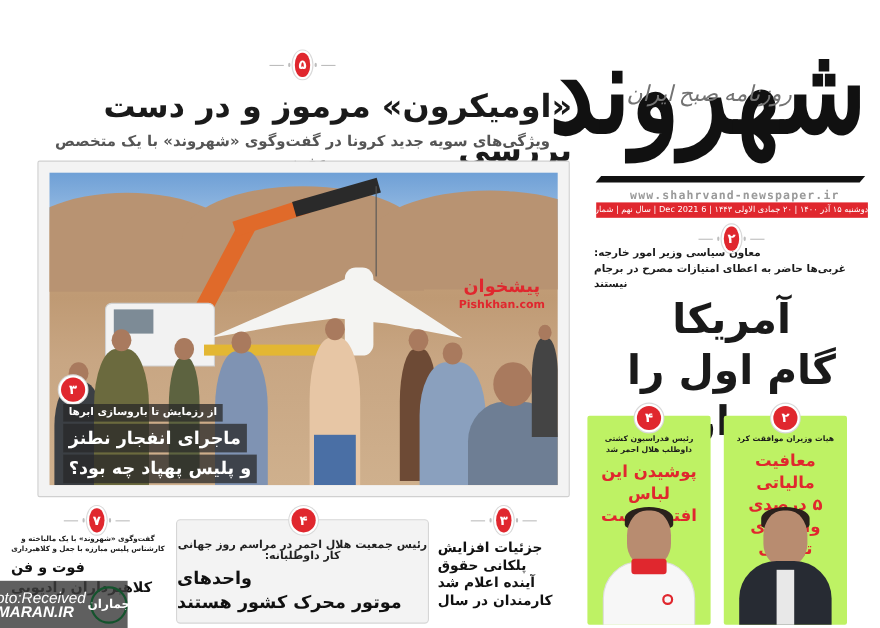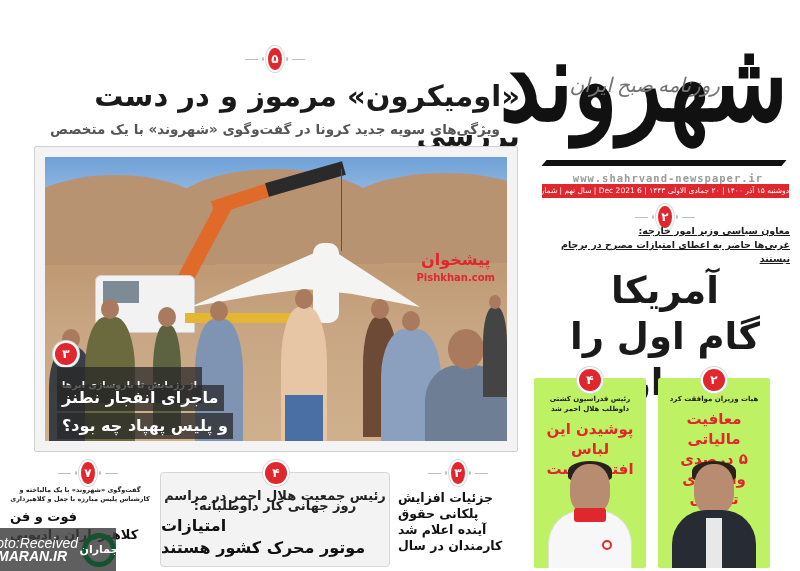--- a/index.html
+++ b/index.html
@@ -13,21 +13,21 @@
 
   
   .masthead { position: absolute; left: 540px; top: 10px; width: 250px; height: 160px; }
   .logo { position: absolute; right: 2px; top: 26px; font-family: "DejaVu Serif", serif; font-weight: bold; font-size: 92px; line-height: 1; color: #111; letter-spacing: -6px; transform: scaleY(1.2); }
   .logo-sub { position: absolute; right: 70px; top: 63px; font-family: Liberation Serif, serif; font-size: 20px; font-style: italic; color: #737373; }
   .logo-bar { position: absolute; left: 4px; right: 6px; top: 150px; height: 6px; background: #111; transform: skewX(-40deg); }
   .site-url { position: absolute; left: 547px; top: 172px; width: 242px; font-family: "DejaVu Sans Mono", monospace; font-size: 10.5px; color: #9a9a9a; letter-spacing: 1px; direction: ltr; text-align: center; font-weight: bold; }
   .date-bar { position: absolute; left: 542px; top: 184px; width: 247px; height: 14px; background: #e0272e; color: #fff; font-size: 7.5px; line-height: 14px; text-align: center; white-space: nowrap; overflow: hidden; }
 
   
-  .r-kicker { position: absolute; left: 540px; top: 224px; width: 250px; text-align: right; font-size: 9.5px; font-weight: bold; line-height: 14px; text-decoration: underline; }
+  .r-kicker { position: absolute; left: 540px; top: 224px; width: 250px; text-align: left; font-size: 9.5px; font-weight: bold; line-height: 14px; }
   .r-head { position: absolute; left: 540px; top: 268px; width: 250px; text-align: center; font-size: 37px; font-weight: bold; line-height: 46px; letter-spacing: -1px; }
 
   .card { position: absolute; background: #bef264; border-radius: 2px; overflow: hidden; }
   .card .kicker { text-align: center; font-size: 7px; font-weight: bold; line-height: 10px; margin-top: 16px; padding: 0 4px; }
   .card .title { text-align: center; font-size: 15px; font-weight: bold; line-height: 20px; color: #e0272e; margin-top: 5px; }
   .portrait { position: absolute; bottom: 0; left: 50%; transform: translateX(-50%); width: 92px; height: 104px; }
   .portrait .head { position: absolute; left: 26px; top: 0; width: 40px; height: 50px; border-radius: 45% 45% 40% 40%; background: #b88c70; }
   .portrait .hair { position: absolute; left: 24px; top: -3px; width: 44px; height: 20px; border-radius: 50% 50% 20% 20%; background: #2a211c; }
   .portrait .body { position: absolute; left: 4px; top: 46px; width: 84px; height: 60px; border-radius: 34px 34px 0 0; }
 
@@ -42,30 +42,30 @@
   .crane-jib { position: absolute; background: #2a2a2a; transform-origin: left center; }
   .truck { position: absolute; background: #f2f2f2; border: 1px solid #cfcfcf; }
   .drone { position: absolute; background: #f4f4f2; }
   .person { position: absolute; border-radius: 40% 40% 0 0; }
   .person .ph { position: absolute; width: 18px; height: 20px; border-radius: 50%; background: #a97a5e; left: 50%; transform: translateX(-50%); top: -18px; }
 
   .watermark { position: absolute; right: 12px; top: 94px; color: #e0272e; text-align: center; font-size: 16px; font-weight: bold; line-height: 18px; }
   .watermark .en { font-size: 10px; direction: ltr; }
 
   .overlay-badge { position: absolute; left: 10px; top: 186px; }
-  .ov-kicker { position: absolute; left: 12px; top: 210px; background: rgba(40,40,40,0.75); color: #fff; font-size: 9.5px; font-weight: bold; padding: 11px 5px; line-height: 14px; }
+  .ov-kicker { position: absolute; left: 12px; top: 210px; background: rgba(40,40,40,0.75); color: #fff; font-size: 9.5px; font-weight: bold; padding: 1px 5px; line-height: 14px; }
   .ov-line { position: absolute; left: 12px; background: rgba(40,40,40,0.75); color: #fff; font-size: 16px; font-weight: bold; padding: 1px 5px; line-height: 24px; }
 
   
   .bot-box { position: absolute; }
-  .bot-kicker { text-align: center; font-size: 13px; font-weight: bold; line-height: 10px; color: #222; }
+  .bot-kicker { text-align: center; font-size: 10px; font-weight: bold; line-height: 10px; color: #222; }
   .bot-title { text-align: left; font-weight: bold; color: #111; }
 
   .credit { position: absolute; left: 0; top: 528px; width: 116px; height: 43px; background: rgba(60,60,60,0.82); display: flex; align-items: center; }
-  .credit .seal { width: 34px; height: 34px; border-radius: 50%; border: 5px solid #14532d; margin-left: 4px; display: flex; align-items: center; justify-content: center; color: #fff; font-size: 11px; font-weight: bold; flex-shrink: 0; }
+  .credit .seal { width: 34px; height: 34px; border-radius: 50%; border: 2px solid #14532d; margin-left: 4px; display: flex; align-items: center; justify-content: center; color: #fff; font-size: 11px; font-weight: bold; flex-shrink: 0; }
   .credit .txt { direction: ltr; color: #fff; font-size: 14px; line-height: 13px; margin-left: 6px; font-family: "Liberation Sans", sans-serif; font-style: italic; }
 </style>
 </head>
 <body>
 
 <div class="masthead">
   <div class="logo">شهروند</div>
   <div class="logo-sub">روزنامه صبح ایران</div>
   <div class="logo-bar"></div>
 </div>
@@ -197,21 +197,21 @@
     <div>جزئیات افزایش</div>
     <div>پلکانی حقوق</div>
     <div>آینده اعلام شد</div>
     <div>کارمندان در سال</div>
   </div>
 </div>
 
 <div class="card" style="left:160px; top:472px; width:230px; height:95px; background:#f3f3f3; border:1px solid #d6d6d6; border-radius:4px;">
   <div class="bot-kicker" style="margin-top:18px;">رئیس جمعیت هلال احمر در مراسم روز جهانی کار داوطلبانه:</div>
   <div class="bot-title" style="font-size:16px; line-height:22px; margin-top:4px;">
-    <div>امتیازات</div>
+    <div>واحدهای</div>
     <div>موتور محرک کشور هستند</div>
   </div>
 </div>
 <span class="badge" style="position:absolute; left:265px; top:462px;">۴</span>
 
 <div class="badge-row" style="left:58px; top:462px; width:60px;">
   <span class="line"></span>
     <span class="dot"></span>
   <span class="badge">۷</span>
   <span class="dot"></span>

